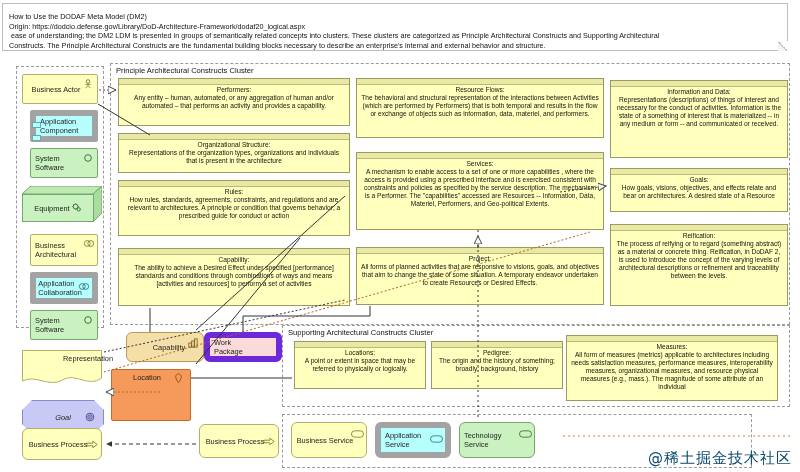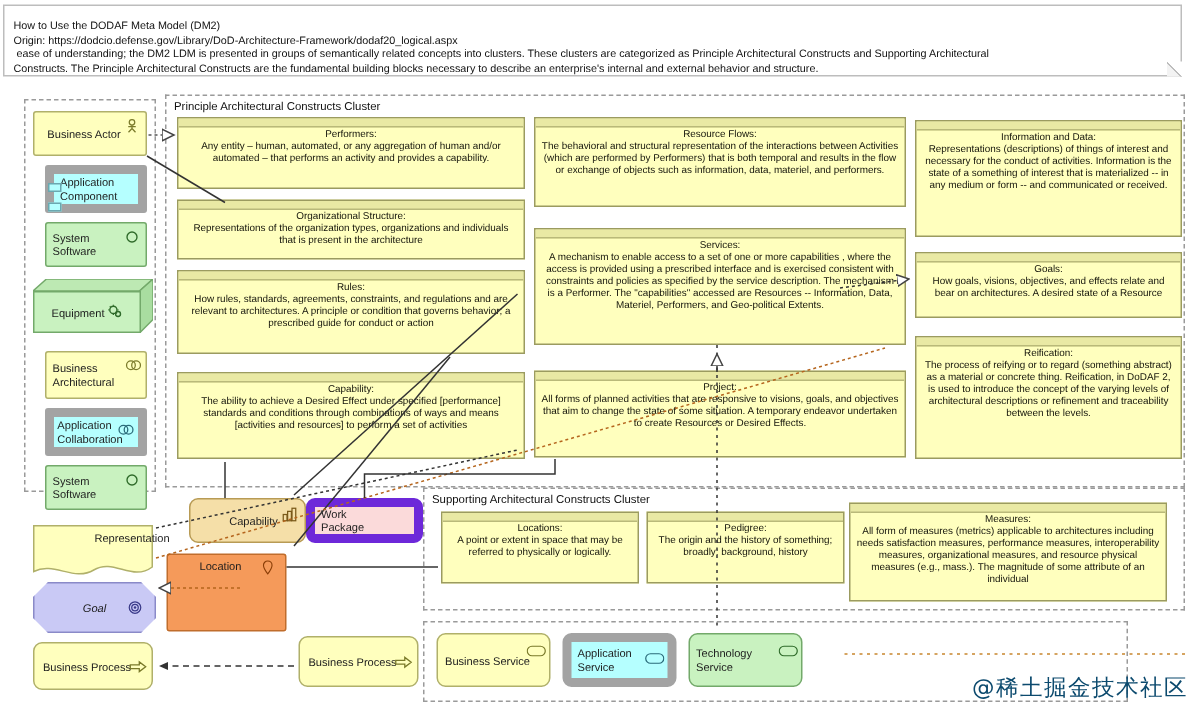--- a/index.html
+++ b/index.html
@@ -271,21 +271,21 @@
     </span>
   </div>
 
   <div class="rep" style="left:22px;top:350px;width:80px;height:36px;">
     <svg class="body" viewBox="0 0 80 36" preserveAspectRatio="none">
       <path d="M0.5,0.5 H79.5 V28 C66,38 54,22 40.5,30 C27,38 14,24 0.5,31 Z" fill="#ffffbe" stroke="#b0b06a" stroke-width="1"></path>
     </svg>
     <div class="lbl">Representation</div>
   </div>
 
-  <div class="goal-oct" style="left:22px;top:388px;width:80px;height:32px;font-style:italic;">
+  <div class="goal-oct" style="left:22px;top:400px;width:80px;height:32px;font-style:italic;">
     <span>Goal</span>
     <span class="ico" style="right:8px;top:11px;">
       <svg viewBox="0 0 12 12" width="10" height="10">
           <circle cx="6" cy="6" r="4.6" fill="none" stroke="#3b3b8a" stroke-width="1"></circle>
           <circle cx="6" cy="6" r="2.6" fill="none" stroke="#3b3b8a" stroke-width="1"></circle>
           <circle cx="6" cy="6" r="1" fill="#3b3b8a"></circle>
         </svg>
     </span>
   </div>
 

